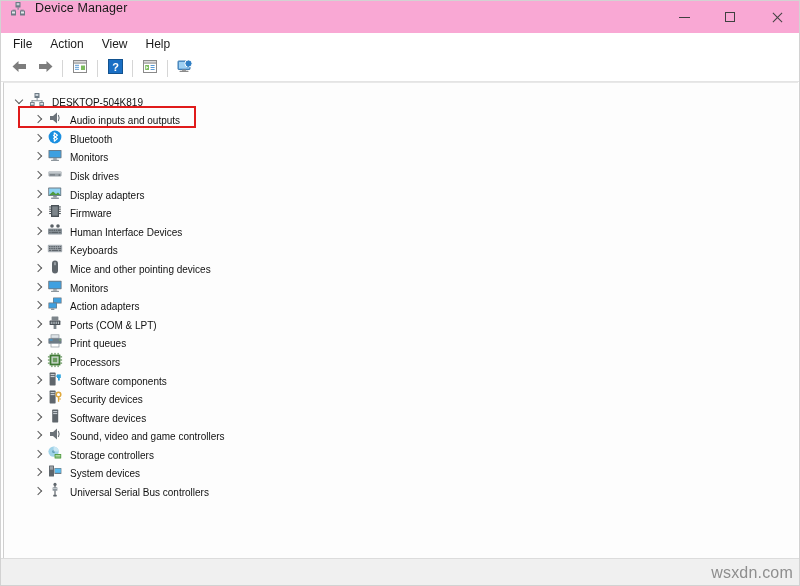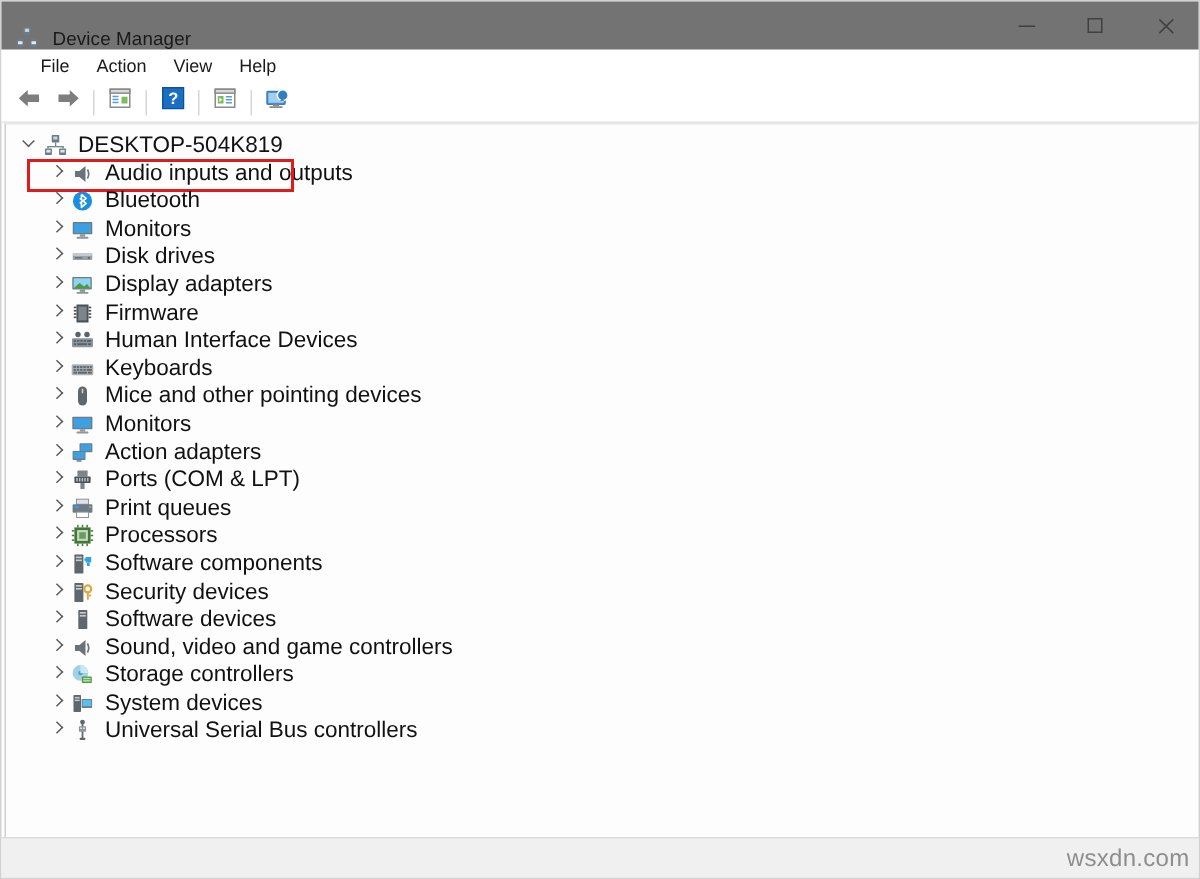--- a/index.html
+++ b/index.html
@@ -23,23 +23,23 @@
     border: 1px solid #d2d2d2;
     box-sizing: border-box;
     display: flex;
     flex-direction: column;
   }
 
   
   .titlebar {
     height: 32px;
     min-height: 32px;
-    background: #737373;
+    background: #f9a8d4;
     display: flex;
-    align-items: flex-end;
+    align-items: flex-start;
     position: relative;
   }
   .title-icon {
     width: 16px;
     height: 16px;
     margin-left: 9px;
     margin-right: 9px;
     position: relative;
     flex: 0 0 auto;
   }
@@ -95,21 +95,21 @@
   }
   .glyph-close::before { transform: rotate(45deg); }
   .glyph-close::after  { transform: rotate(-45deg); }
 
   
   .menubar {
     height: 22px;
     min-height: 22px;
     display: flex;
     align-items: center;
-    padding-left: 17px;
+    padding-left: 3px;
     background: #ffffff;
   }
   .menu-item {
     font-size: 12px;
     color: #1a1a1a;
     padding: 2px 9px;
     cursor: default;
   }
 
   
@@ -146,24 +146,24 @@
     margin: 0 1px 0 2px;
     overflow: hidden;
     padding-top: 6px;
     box-sizing: border-box;
   }
 
   
   .tree-row {
     height: 18.6px;
     display: flex;
-    align-items: flex-start;
+    align-items: flex-end;
     position: relative;
     cursor: default;
-    font-size: 15px;
+    font-size: 10px;
     color: #111111;
     white-space: nowrap;
   }
   .tree-row.root { padding-left: 10px; }
   .tree-row.child { padding-left: 28px; }
 
   .chev {
     width: 13px;
     height: 13px;
     flex: 0 0 auto;

